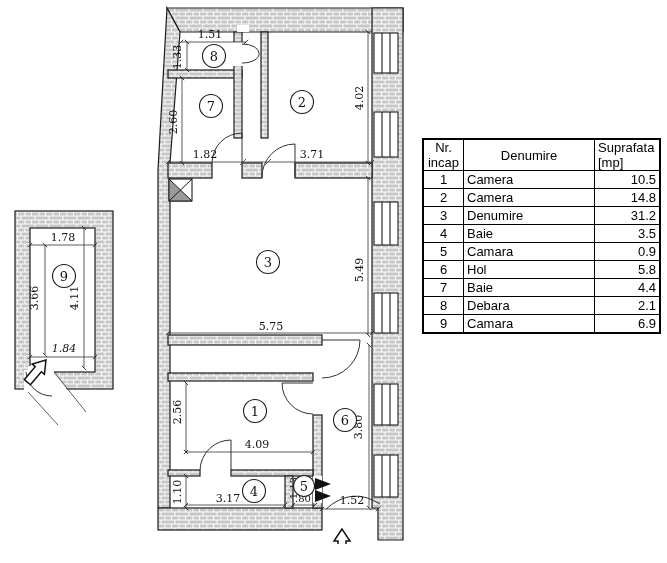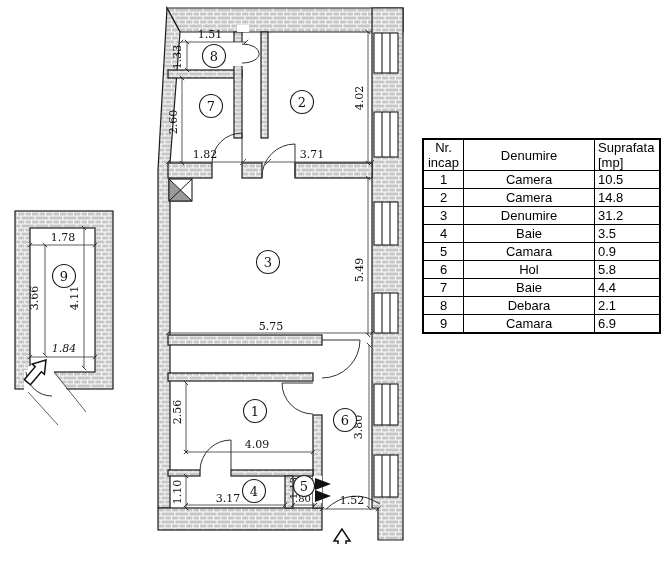--- a/index.html
+++ b/index.html
@@ -14,22 +14,22 @@
   .punch{fill:#fff;stroke:none;}
   .door{fill:none;stroke:#333;stroke-width:1;}
   .dimline{stroke:#333;stroke-width:0.8;}
   .thin{stroke:#333;stroke-width:0.8;fill:none;}
   .tbl{position:absolute;left:422px;top:138px;}
   .tbl table{border-collapse:collapse;table-layout:fixed;background:#fff;}
   .tbl td,.tbl th{border:1px solid #000;font-size:13px;font-weight:normal;
       color:#000;padding:0 3px;height:17px;overflow:hidden;white-space:nowrap;}
   .tbl table{border:2px solid #000;}
   .c-nr{width:33px;text-align:center;}
-  .c-name{width:124px;text-align:center;}
-  .c-mp{width:58px;}
+  .c-name{width:124px;}
+  .c-mp{width:58px;text-align:right;}
   .hdr{height:34px;text-align:center;line-height:15px;}
   .sumrow{text-align:center;height:19px;}
 </style>
 </head>
 <body>
 
 <div id="stage">
 
 <svg id="plan-svg" width="667" height="563" viewBox="0 0 667 563">
   <defs>

